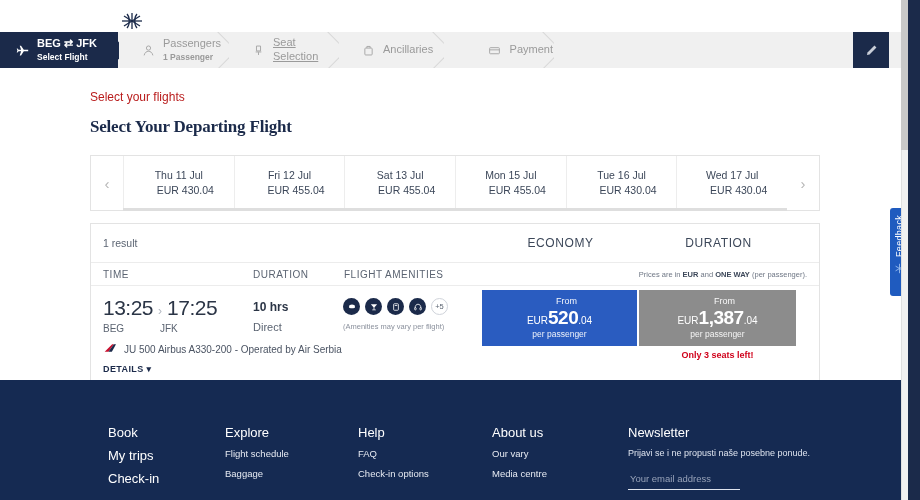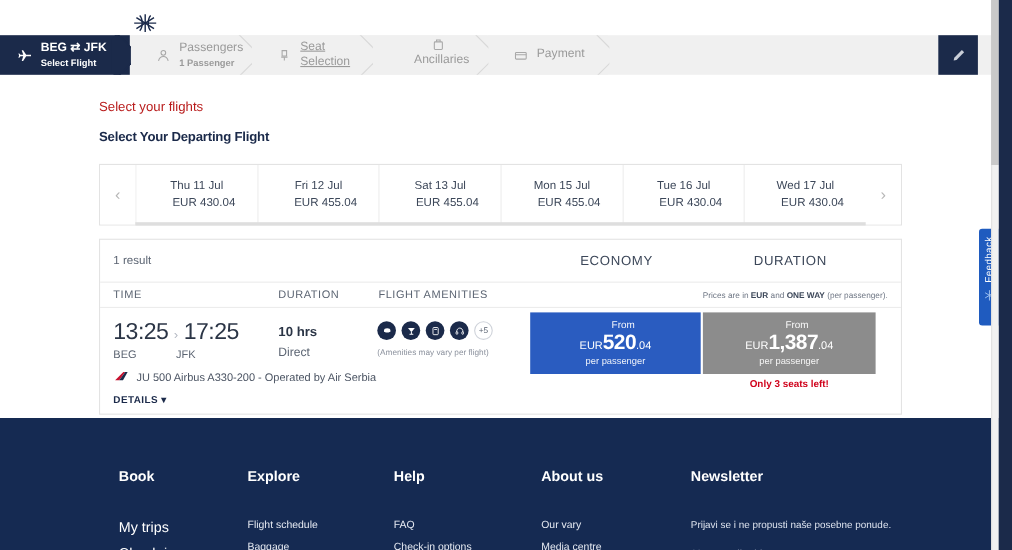--- a/index.html
+++ b/index.html
@@ -62,35 +62,35 @@
   }
   .step-icon { width: 16px; margin-right: 7px; flex: 0 0 16px;
     display: flex; align-items: center; justify-content: center; }
   .step-txt { line-height: 1.25; }
   .step-main { font-size: 11px; }
   .step.active .step-main { font-weight: bold; font-size: 11px; }
   .step-sub { font-size: 8.5px; font-weight: bold; margin-top: 1px; }
   .step.active .step-sub { color: #ffffff; }
   .step.s-pass { width: 110px; }
   .step.s-seat { width: 110px; text-decoration: underline; }
-  .step.s-anc  { width: 105px; flex-direction: column; }
-  .step.s-pay  { width: 110px; }
+  .step.s-anc  { width: 105px; }
+  .step.s-pay  { width: 110px; justify-content: flex-end; }
 
   #edit-btn {
     position: absolute; right: 31px; top: 0; width: 36px; height: 36px;
     background: #1b2a4a; display: flex; align-items: center;
     justify-content: center; cursor: pointer; z-index: 10;
   }
 
   
   #main { position: relative; padding: 0 31px 0 0; background: #fff; }
   #crumb { margin: 22px 0 0 90px; font-size: 12px; color: #b91c1c; }
   #page-title {
-    margin: 13px 0 11px 90px; font-size: 12px; font-weight: bold;
-    color: #1b2a4a; letter-spacing: -.2px;
+    margin: 13px 0 11px 90px; font-size: 17px; font-weight: bold;
+    color: #1b2a4a; letter-spacing: -.2px; font-family: Liberation Serif, serif;
   }
 
   
   #dates {
     margin: 18px 0 0 90px; width: 730px; height: 56px;
     display: flex; border: 1px solid #e3e3e3; background: #fff;
     position: relative;
   }
   .arrow {
     width: 32px; flex: 0 0 32px; display: flex; align-items: center;
@@ -224,21 +224,21 @@
   }
   #foot-cols {
     display: flex; padding: 45px 0 0 108px; color: #fff;
   }
   .fcol { flex: 0 0 auto; }
   .fcol.c-book { width: 117px; }
   .fcol.c-explore { width: 133px; }
   .fcol.c-help { width: 134px; }
   .fcol.c-about { width: 136px; }
   .fcol.c-news { width: 220px; }
-  .fc-head { font-size: 13px; margin-bottom: 32px; font-weight: bold; }
+  .fc-head { font-size: 13px; margin-bottom: 8px; font-weight: normal; }
   .fc-item { font-size: 9.5px; margin-bottom: 9px; color: #e6eaf2;
     cursor: pointer; }
   .c-book .fc-item { font-size: 13px; margin-bottom: 8px; color: #fff; }
   #news-text { font-size: 9px; color: #dde3ee; margin-bottom: 13px; }
   #news-input {
     width: 112px; background: transparent; border: none;
     border-bottom: 1px solid #dfe4ee; color: #aab4c8;
     font-size: 9.5px; padding: 0 0 5px 2px;
     font-family: "Liberation Sans", sans-serif; outline: none;
   }

